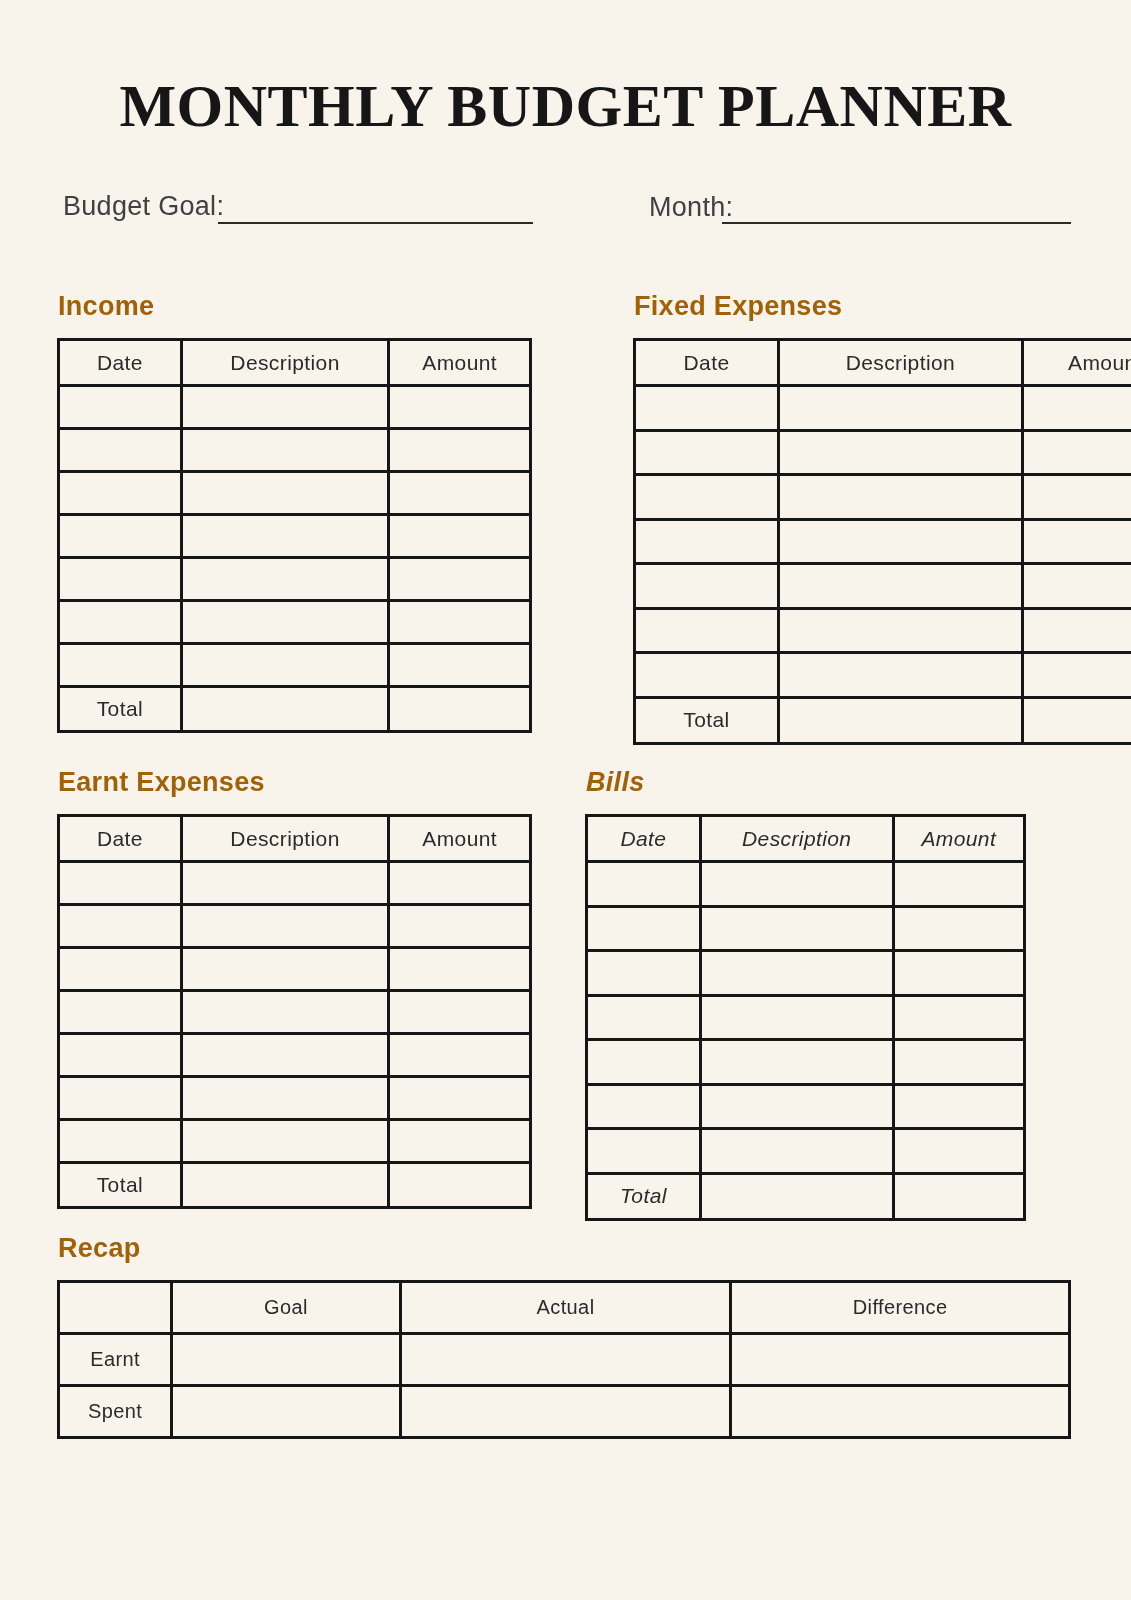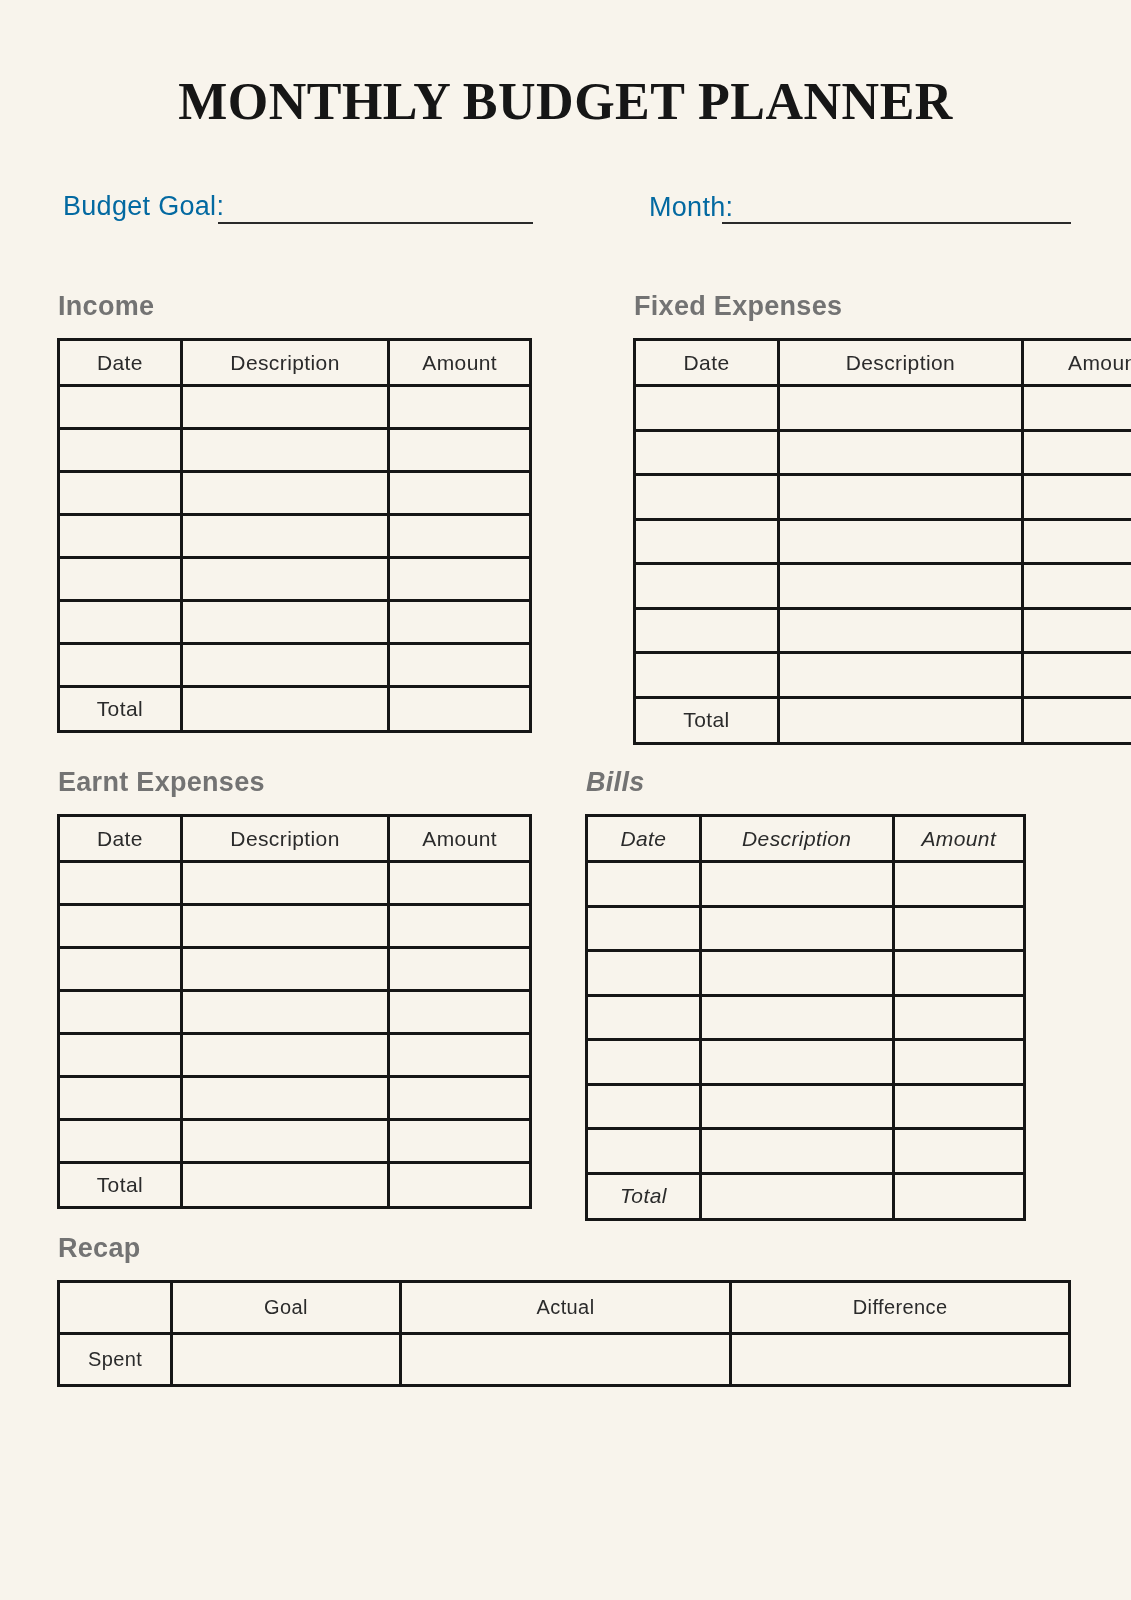--- a/index.html
+++ b/index.html
@@ -14,29 +14,29 @@
     background:#f8f4ec;
     overflow:hidden;
   }
   .page-title {
     position:absolute;
     top:72px; left:0; right:0;
     margin:0;
     text-align:center;
     font-family:"Liberation Serif", serif;
     font-weight:600;
-    font-size:52px;
+    font-size:60px;
     letter-spacing:0.5px;
     color:#161616;
   }
   .field-label {
     position:absolute;
     font-size:27px;
     line-height:33px;
-    color:#0369a1;
+    color:#404040;
     letter-spacing:0.3px;
   }
   #budget-goal-label { left:63px;  top:190px; }
   #month-label       { left:649px; top:191px; }
   .write-line {
     position:absolute;
     height:30px;
     border-bottom:2px solid #2a2a2a;
     box-sizing:border-box;
   }
@@ -44,21 +44,21 @@
   #month-line       { left:722px; top:194px; width:349px; }
   .write-line .value { display:block; font-size:22px; color:#2b2b2b; padding-left:6px; }
 
   .section { position:absolute; }
   .section h2 {
     margin:0 0 17px 1px;
     font-size:27px;
     line-height:30px;
     font-weight:700;
     letter-spacing:0.3px;
-    color:#737373;
+    color:#a16207;
   }
   #income-section         { left:57px;  top:291px;  width:475px; }
   #fixed-expenses-section { left:585px; top:291px;  width:557px;margin-left:48px; }
   #other-expenses-section { left:57px;  top:767px;  width:475px; }
   #bills-section          { left:585px; top:767px;  width:441px;font-style:italic; }
   #recap-section          { left:57px;  top:1233px; width:1014px; }
 
   table {
     border-collapse:collapse;
     width:100%;
@@ -361,20 +361,26 @@
       <thead>
         <tr>
           <th></th>
           <th>Goal</th>
           <th>Actual</th>
           <th>Difference</th>
         </tr>
       </thead>
       <tbody>
         <tr>
+          <td>Earnt</td>
+          <td></td>
+          <td></td>
+          <td></td>
+        </tr>
+        <tr>
           <td>Spent</td>
           <td></td>
           <td></td>
           <td></td>
         </tr>
       </tbody>
     </table>
   </section>
 
 </div>

